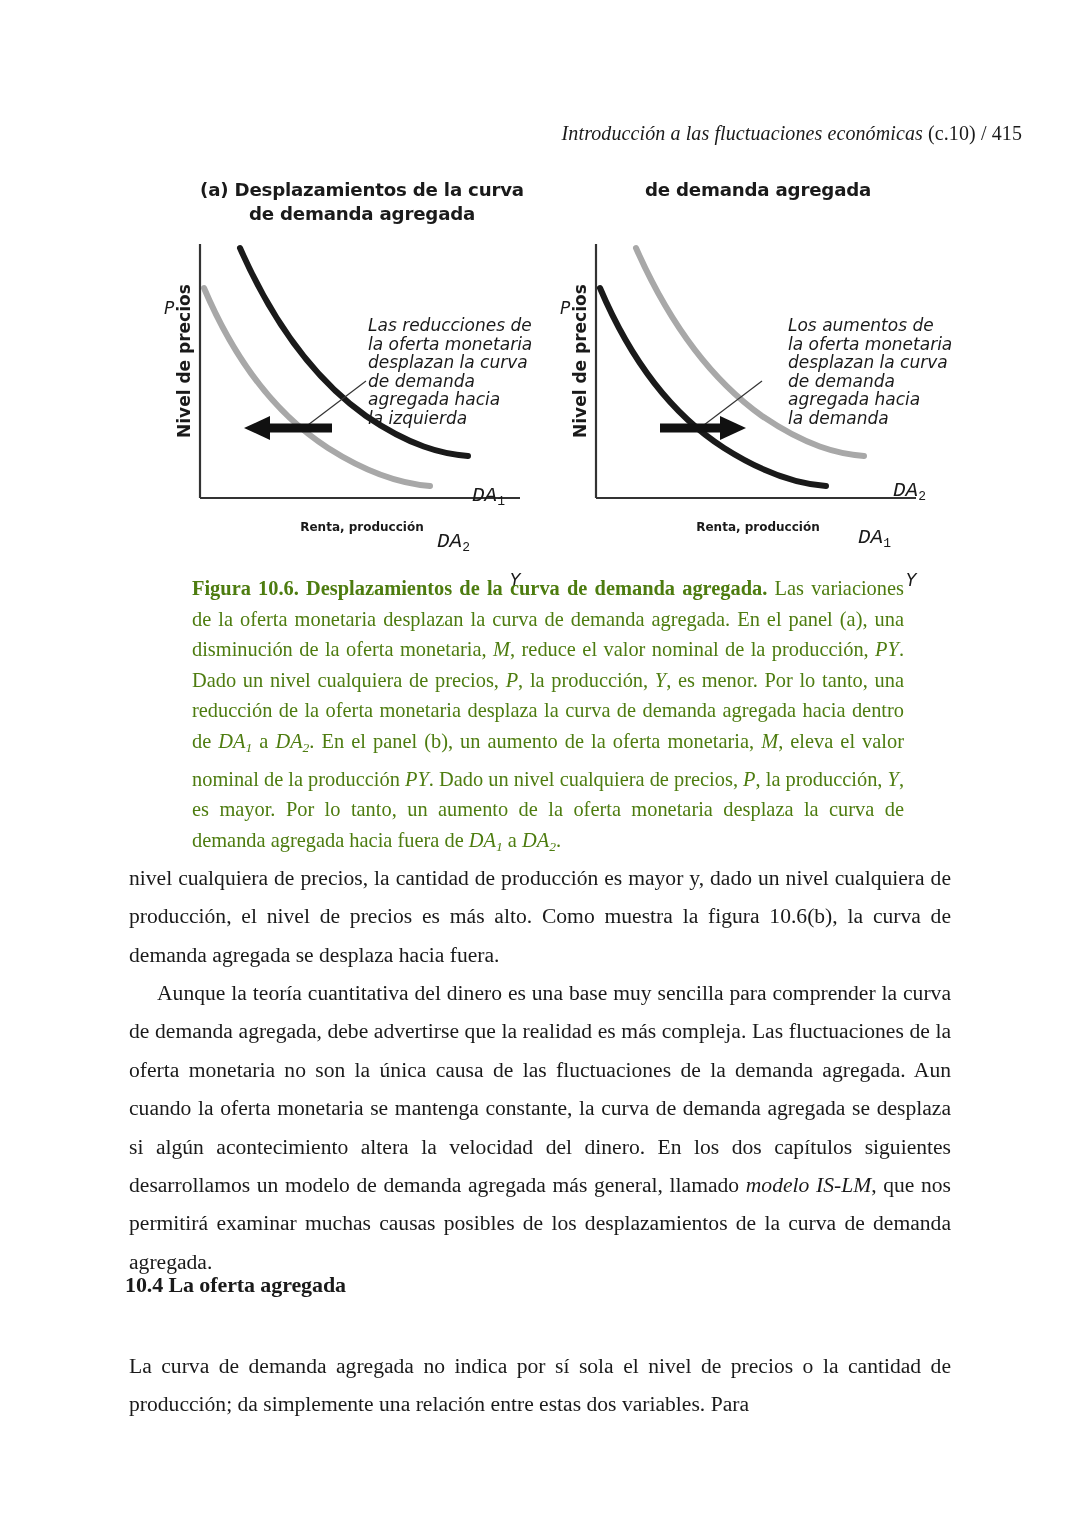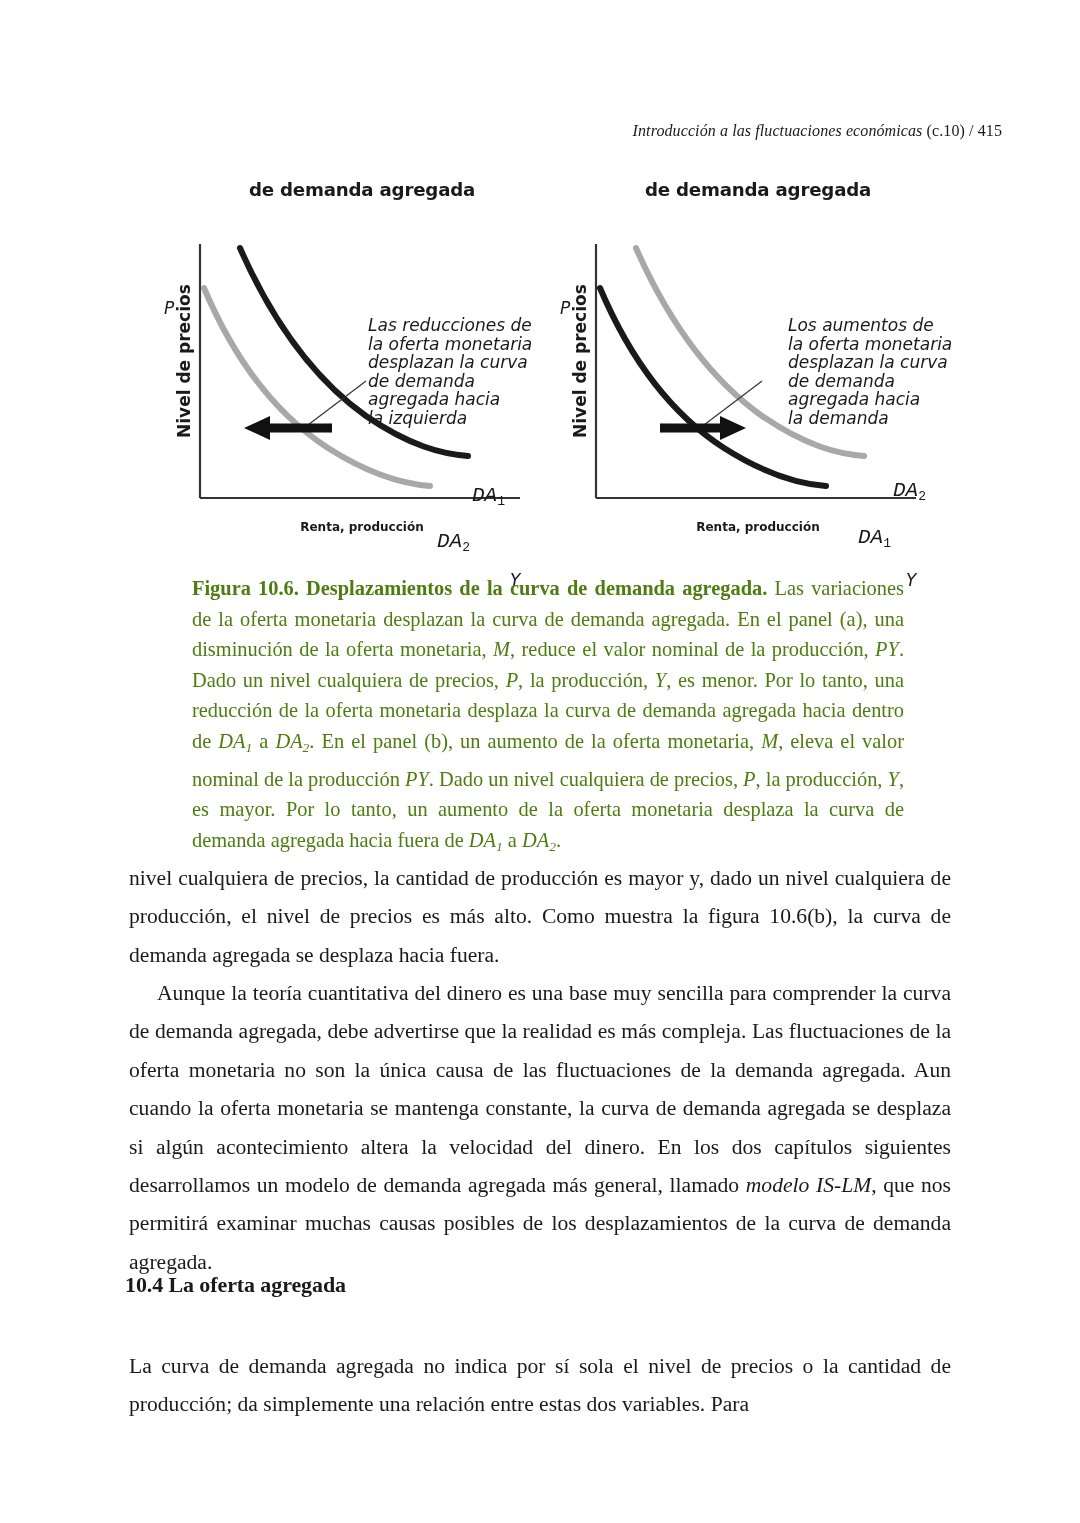--- a/index.html
+++ b/index.html
@@ -16,23 +16,23 @@
     overflow: hidden;
   }
 
   
   #running-head {
     position: absolute;
     top: 122px;
     left: 0;
     width: 1080px;
     text-align: right;
-    padding-right: 78px;
+    padding-right: 58px;
     box-sizing: border-box;
-    font-size: 16px;
+    font-size: 20px;
     letter-spacing: 0.1px;
   }
   #running-head .rh-title {
     font-style: italic;
   }
 
   
   #figure-block {
     position: absolute;
     top: 178px;
@@ -192,20 +192,21 @@
 <body>
 
 <div id="running-head">
   <span class="rh-title">Introducción a las fluctuaciones económicas</span><span> <span>(c.10)</span> <span>/</span> <span>415</span></span>
 </div>
 
 <div id="figure-block">
 
   <div class="panel" id="panel-a">
     <div class="panel-title">
+      <span class="t-line">(a) Desplazamientos de la curva</span>
       <span class="t-line">de demanda agregada</span>
     </div>
 
     <div class="panel-plot">
       <svg width="420" height="322" viewBox="0 0 420 322">
 
         <line x1="48" y1="8" x2="48" y2="262" stroke="#333" stroke-width="2.2"></line>
         <line x1="48" y1="262" x2="368" y2="262" stroke="#333" stroke-width="2.2"></line>
 
         <path d="M 88 12 C 118 80, 158 140, 214 180 C 258 210, 290 218, 316 220" fill="none" stroke="#1a1a1a" stroke-width="6" stroke-linecap="round"></path>

